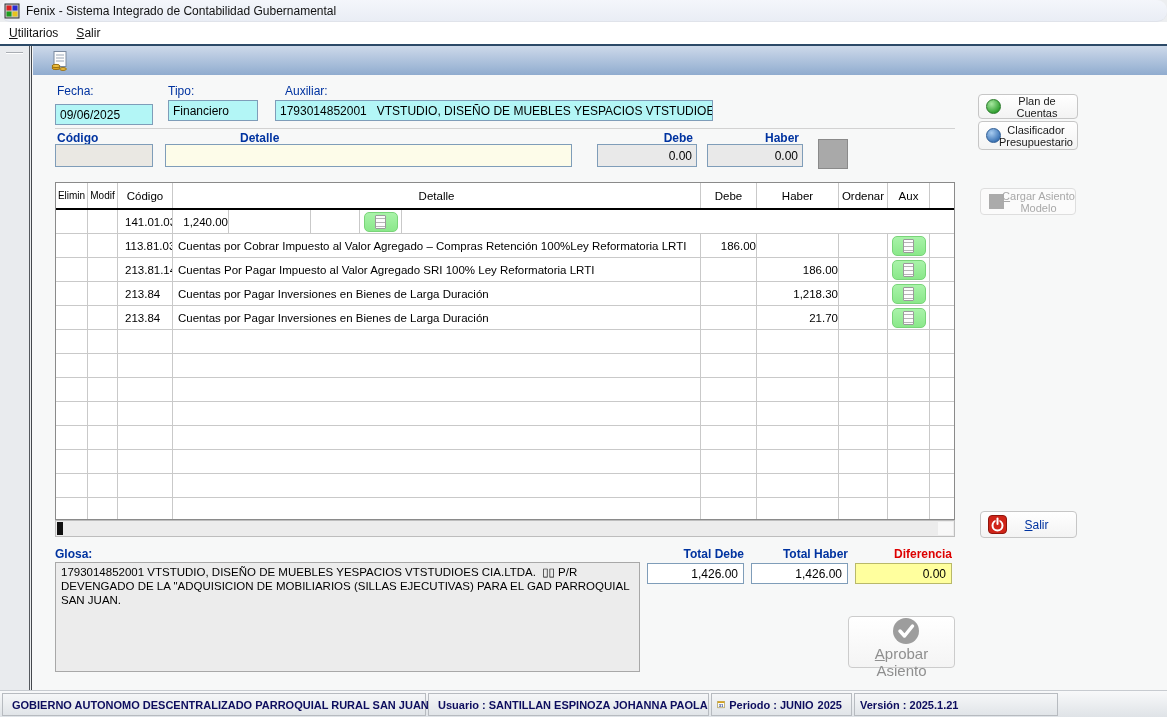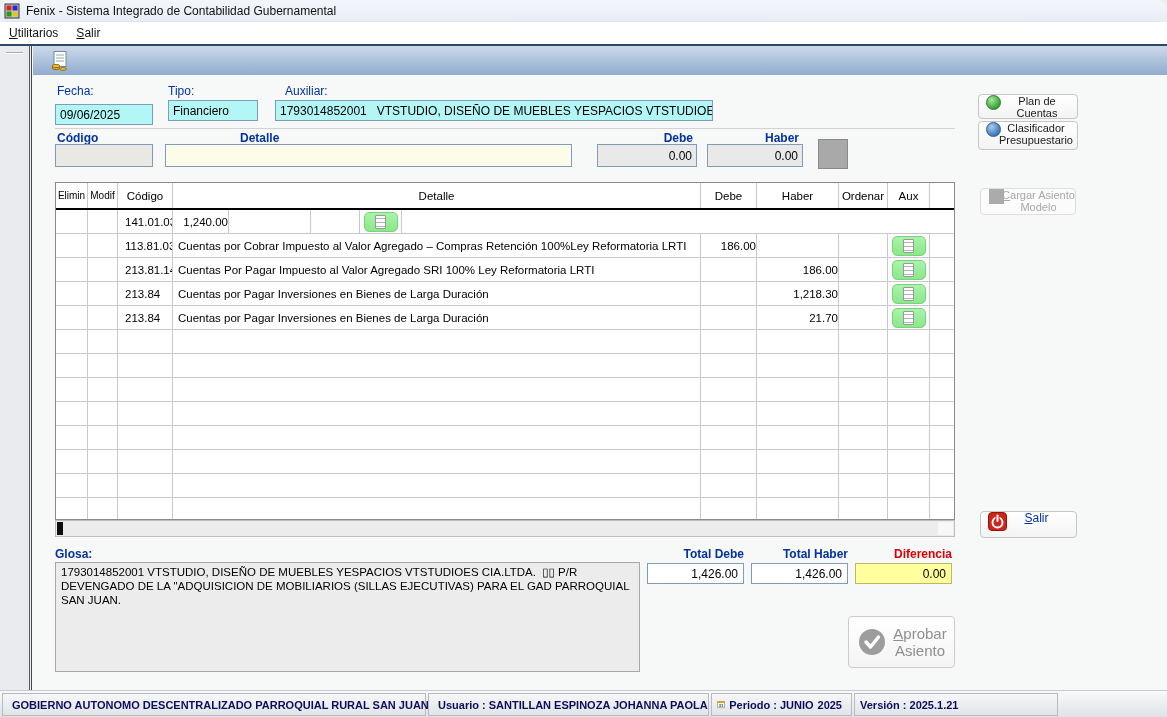--- a/index.html
+++ b/index.html
@@ -65,30 +65,30 @@
   
   .glosa-box { left:55px; top:562px; width:585px; height:110px; background:#ececec; border:1px solid #a8a8a8;
     font-size:11.5px; line-height:14px; color:#000; padding:2px 5px; white-space:pre-wrap; overflow:hidden; }
   .tot-field { border:1px solid #7f9db9; background:#fff; font-size:12px; color:#000;
     display:flex; align-items:center; justify-content:flex-end; padding-right:5px; }
   .dif-field { background:#ffff9e; border:1px solid #b9b96a; }
   .red-lbl { color:#dd0000; }
 
   
   .btn { background:linear-gradient(#ffffff,#f3f3f3); border:1px solid #c6c6c6; border-radius:4px;
-    display:flex; cursor:pointer; font-size:11px; color:#1a1a1a; }
+    display:flex; align-items:center; cursor:pointer; font-size:11px; color:#1a1a1a; }
   .btn .cap { flex:1; text-align:center; line-height:12px; }
   .btn-disabled { background:#fbfbfb; border-color:#dedede; color:#a8a8a8; cursor:default; }
   .sphere { width:15px; height:15px; border-radius:50%; margin-left:7px; flex:none; }
   .sphere-green { background:radial-gradient(circle at 35% 30%, #a8e8a0, #2f9e2f 75%); border:1px solid #2a7a2a; }
   .sphere-blue  { background:radial-gradient(circle at 35% 30%, #a8ccf0, #3a72b4 75%); border:1px solid #2d5c94; }
   .gray-sq-ic { width:15px; height:15px; background:#ababab; margin-left:8px; flex:none; }
   .salir-cap { color:#0033a0; font-size:12px; }
   .approve-btn { left:848px; top:616px; width:107px; height:52px; border-radius:4px;
-    background:linear-gradient(#ffffff,#f4f4f4); border:1px solid #cccccc; display:flex; align-items:center; cursor:pointer; }
+    background:linear-gradient(#ffffff,#f4f4f4); border:1px solid #cccccc; display:flex; align-items:center; cursor:pointer;flex-direction:column; }
   .approve-cap { color:#8f8f8f; font-size:15px; line-height:17px; flex:1; text-align:center; }
 
   
   .statusbar { left:0; top:690px; width:1167px; height:27px;
     background:linear-gradient(#f8f9fa,#dfe3e7); border-top:1px solid #c7cbd0; }
   .sb-sec { position:absolute; top:2px; height:23px; border:1px solid #b7bbc0; background:transparent;
     display:flex; align-items:center; gap:4px; padding:0 5px; }
   .sb-txt { font-size:11px; font-weight:bold; color:#0d0d5e; white-space:nowrap; }
   u { text-decoration:underline; }
 </style>

